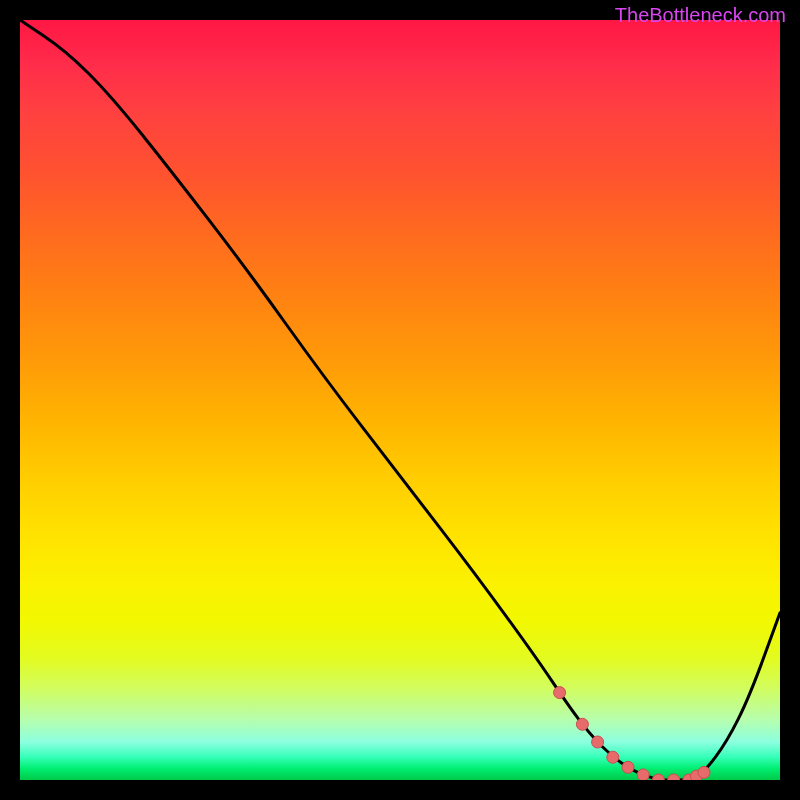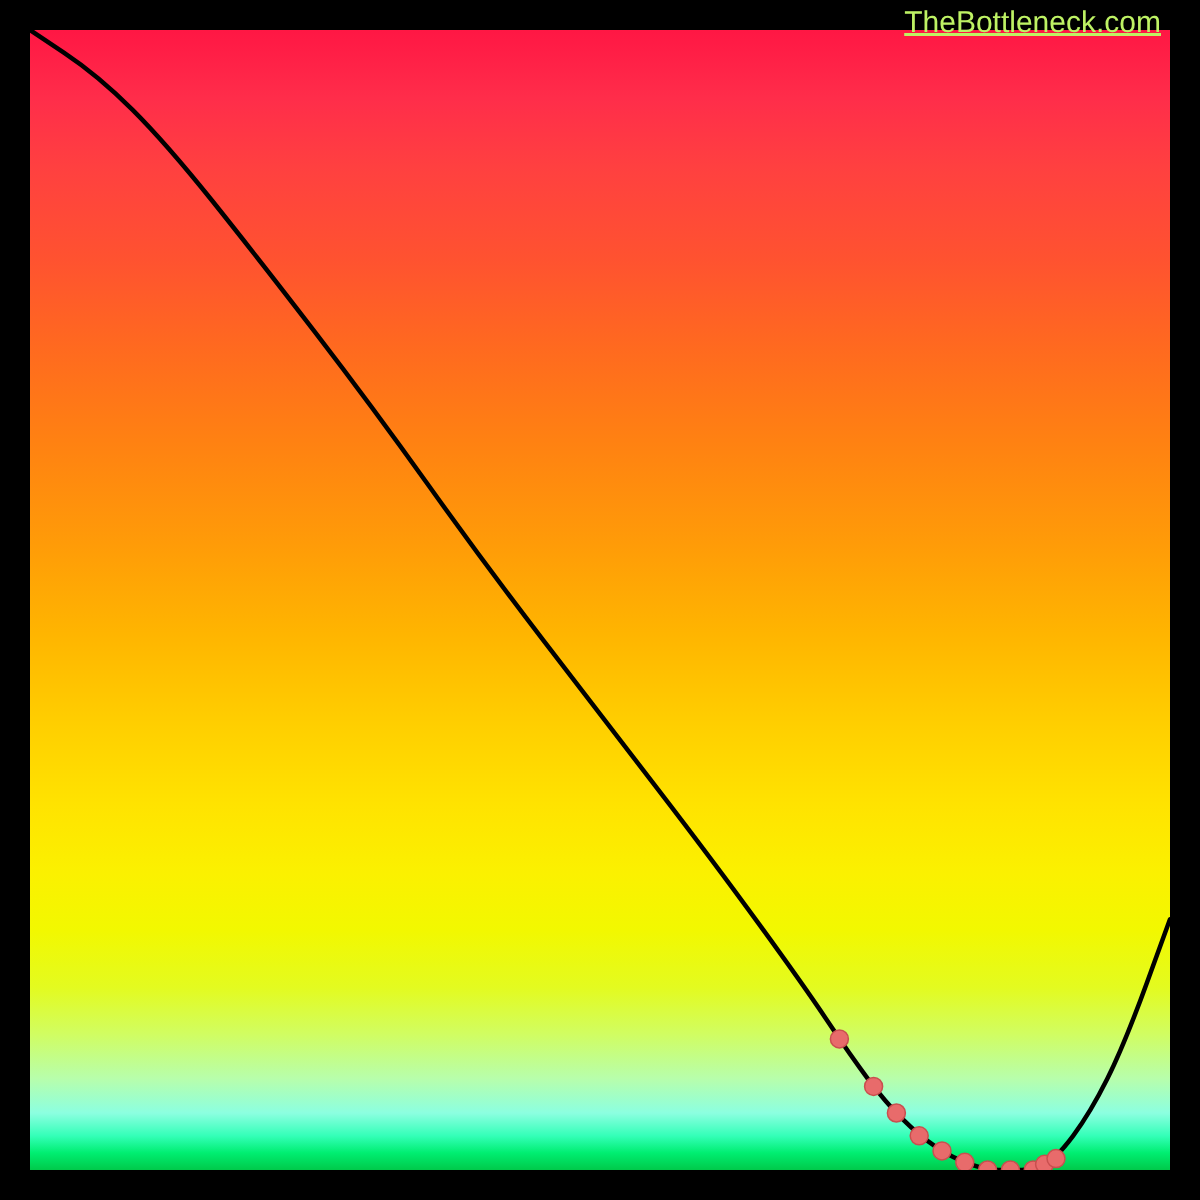--- a/index.html
+++ b/index.html
@@ -13,26 +13,25 @@
   }
   .container {
     position: relative;
     width: 800px;
     height: 800px;
     background: #000;
   }
   .attribution {
     position: absolute;
     top: 4px;
-    right: 26px;
-    color: #bef264;
+    right: 14px;
+    color: #d946ef;
     font-size: 20px;
     font-weight: 500;
     z-index: 5;
-    text-decoration: underline;
   }
   .plot-area {
     position: absolute;
     left: 20px;
     top: 20px;
     width: 760px;
     height: 760px;
     overflow: hidden;
   }
   .gradient-bg {

